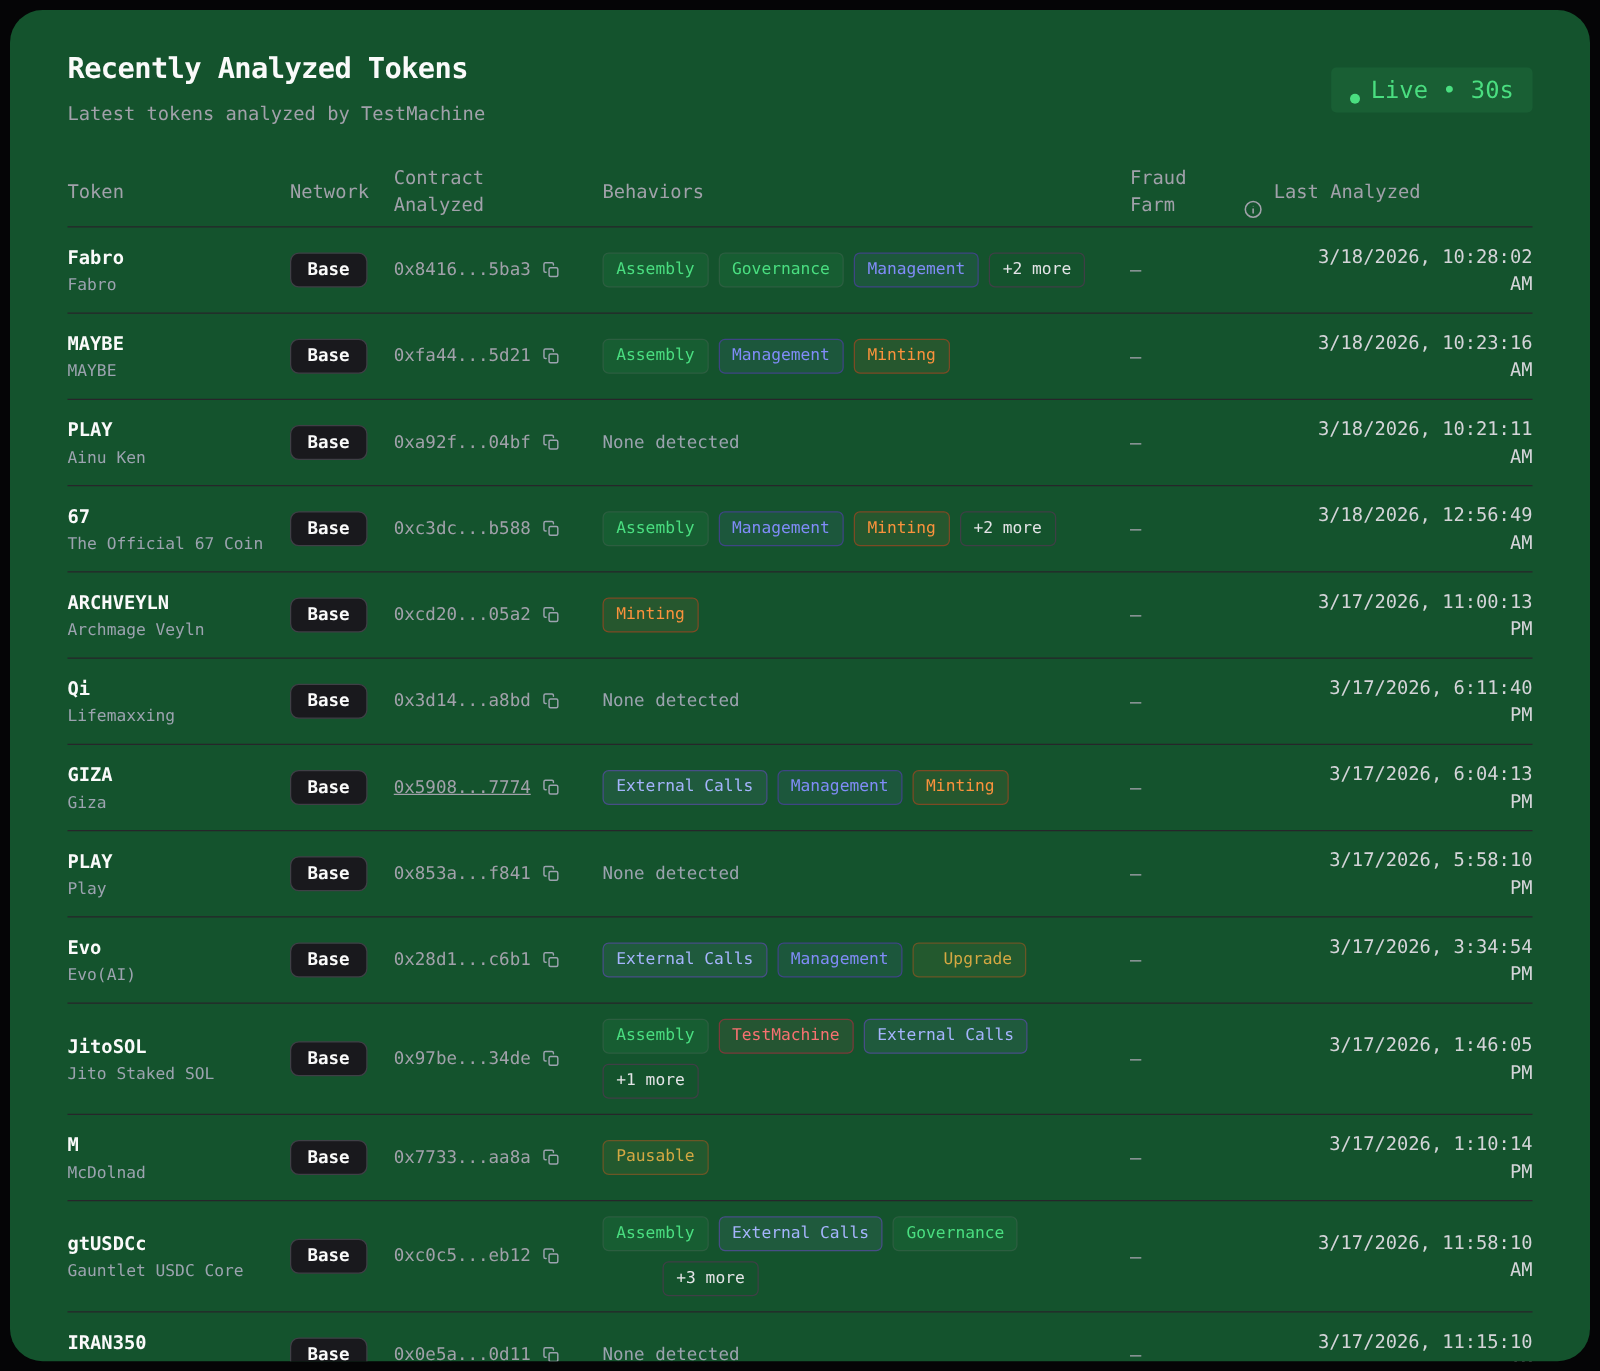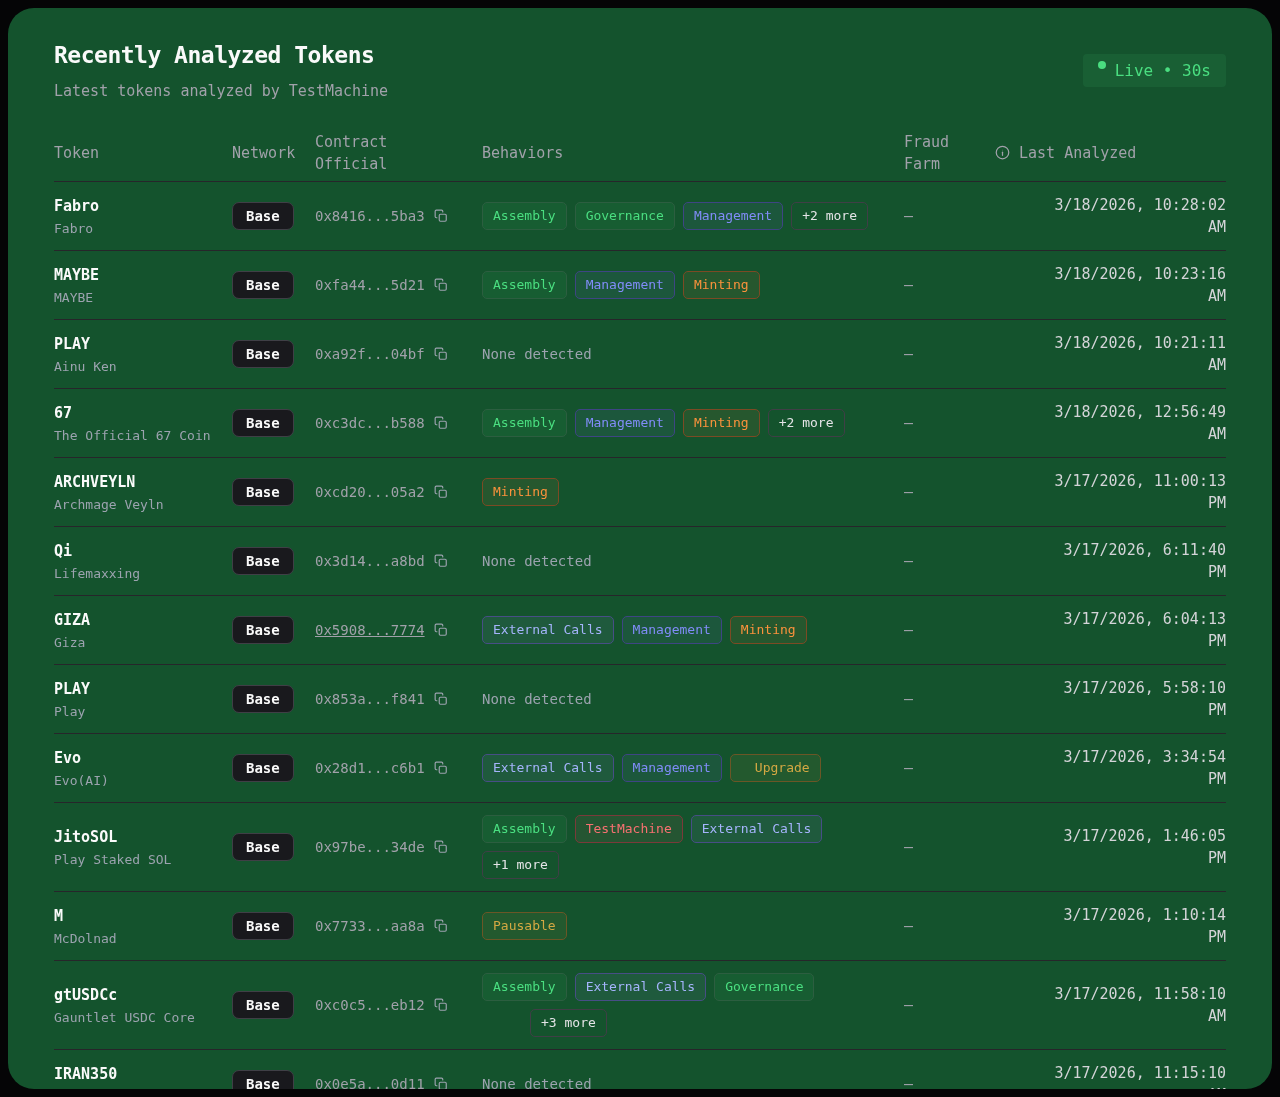--- a/index.html
+++ b/index.html
@@ -14,42 +14,42 @@
     height: 1081px;
     background: #14532d;
     border-radius: 26px;
     padding: 34px 46px 0 46px;
     overflow: hidden;
   }
   .header-row { display: flex; justify-content: space-between; align-items: flex-start; }
   .title { font-size: 23px; font-weight: bold; color: #fafafa; letter-spacing: -0.5px; }
   .subtitle { margin-top: 14px; font-size: 15px; color: #a1a1aa; }
   .live-badge {
-    display: flex; align-items: flex-start; gap: 9px;
+    display: flex; align-items: flex-end; gap: 9px;
     margin-top: 12px;
     background: rgba(74, 222, 128, 0.09);
     border-radius: 4px;
     padding: 7px 15px;
-    font-size: 16px;
+    font-size: 19px;
     color: #4ade80;
     cursor: default;
   }
   .live-dot { width: 8px; height: 8px; border-radius: 50%; background: #4ade80; }
 
   .table { margin-top: 24px; }
   .thead, .trow {
     display: grid;
     grid-template-columns: 178px 83px 167px 422px 115px 1fr;
     align-items: center;
     border-bottom: 1px solid #26262a;
   }
   .thead { color: #a1a1aa; font-size: 15px; min-height: 58px; padding: 6px 0; }
   .th { white-space: pre-line; line-height: 22px; }
   .th.right { text-align: left; }
-  .fraud-th { display: flex; align-items: center; gap: 46px; }
+  .fraud-th { display: flex; align-items: flex-end; gap: 46px; }
   .info-icon { display: inline-flex; color: #a1a1aa; cursor: pointer; }
 
   .trow { padding: 12px 0; min-height: 64px; }
   .symbol { font-size: 15px; font-weight: bold; color: #fafafa; line-height: 20px; }
   .tname { margin-top: 4px; font-size: 13px; color: #9ca3af; line-height: 17px; }
   .token-cell { padding-right: 10px; }
 
   .network-badge {
     display: inline-block;
     padding: 5px 13px;
@@ -103,21 +103,21 @@
       <span class="live-dot"></span>
       <span>Live • 30s</span>
     </div>
   </div>
 
   <div class="table">
     <div class="thead">
       <div class="th">Token</div>
       <div class="th">Network</div>
       <div class="th">Contract
-Official</div>
+Analyzed</div>
       <div class="th">Behaviors</div>
       <div class="th fraud-th">
         <span class="th">Fraud
 Farm</span>
         <span class="info-icon">
           <svg width="15" height="15" viewBox="0 0 24 24" fill="none" stroke="currentColor" stroke-width="2" stroke-linecap="round">
             <circle cx="12" cy="12" r="10"></circle>
             <line x1="12" y1="16.5" x2="12" y2="11.5"></line>
             <circle cx="12" cy="8" r="0.6" fill="currentColor" stroke="none"></circle>
           </svg>
@@ -360,21 +360,21 @@
             <span class="badge" style="color: rgb(212, 168, 67); border-color: rgb(107, 86, 38); background: rgba(212, 168, 67, 0.08); padding-left: 24px;">Upgrade</span>
           </div>
     <div class="fraud">—</div>
     <div class="time">
       <div class="time-inner">3/17/2026, 3:34:54 PM</div>
     </div>
   </div>
         <div class="trow">
     <div class="token-cell">
       <div class="symbol">JitoSOL</div>
-      <div class="tname">Play Staked SOL</div>
+      <div class="tname">Jito Staked SOL</div>
     </div>
     <div>
       <span class="network-badge">Base</span>
     </div>
     <div class="addr-cell">
       <span class="addr">0x97be...34de</span>
       <button class="copy-btn">
         <svg width="14" height="14" viewBox="0 0 24 24" fill="none" stroke="currentColor" stroke-width="2" stroke-linecap="round" stroke-linejoin="round">
           <rect x="9" y="9" width="12" height="12" rx="2"></rect>
           <path d="M5 15H4a2 2 0 0 1-2-2V4a2 2 0 0 1 2-2h9a2 2 0 0 1 2 2v1"></path>

